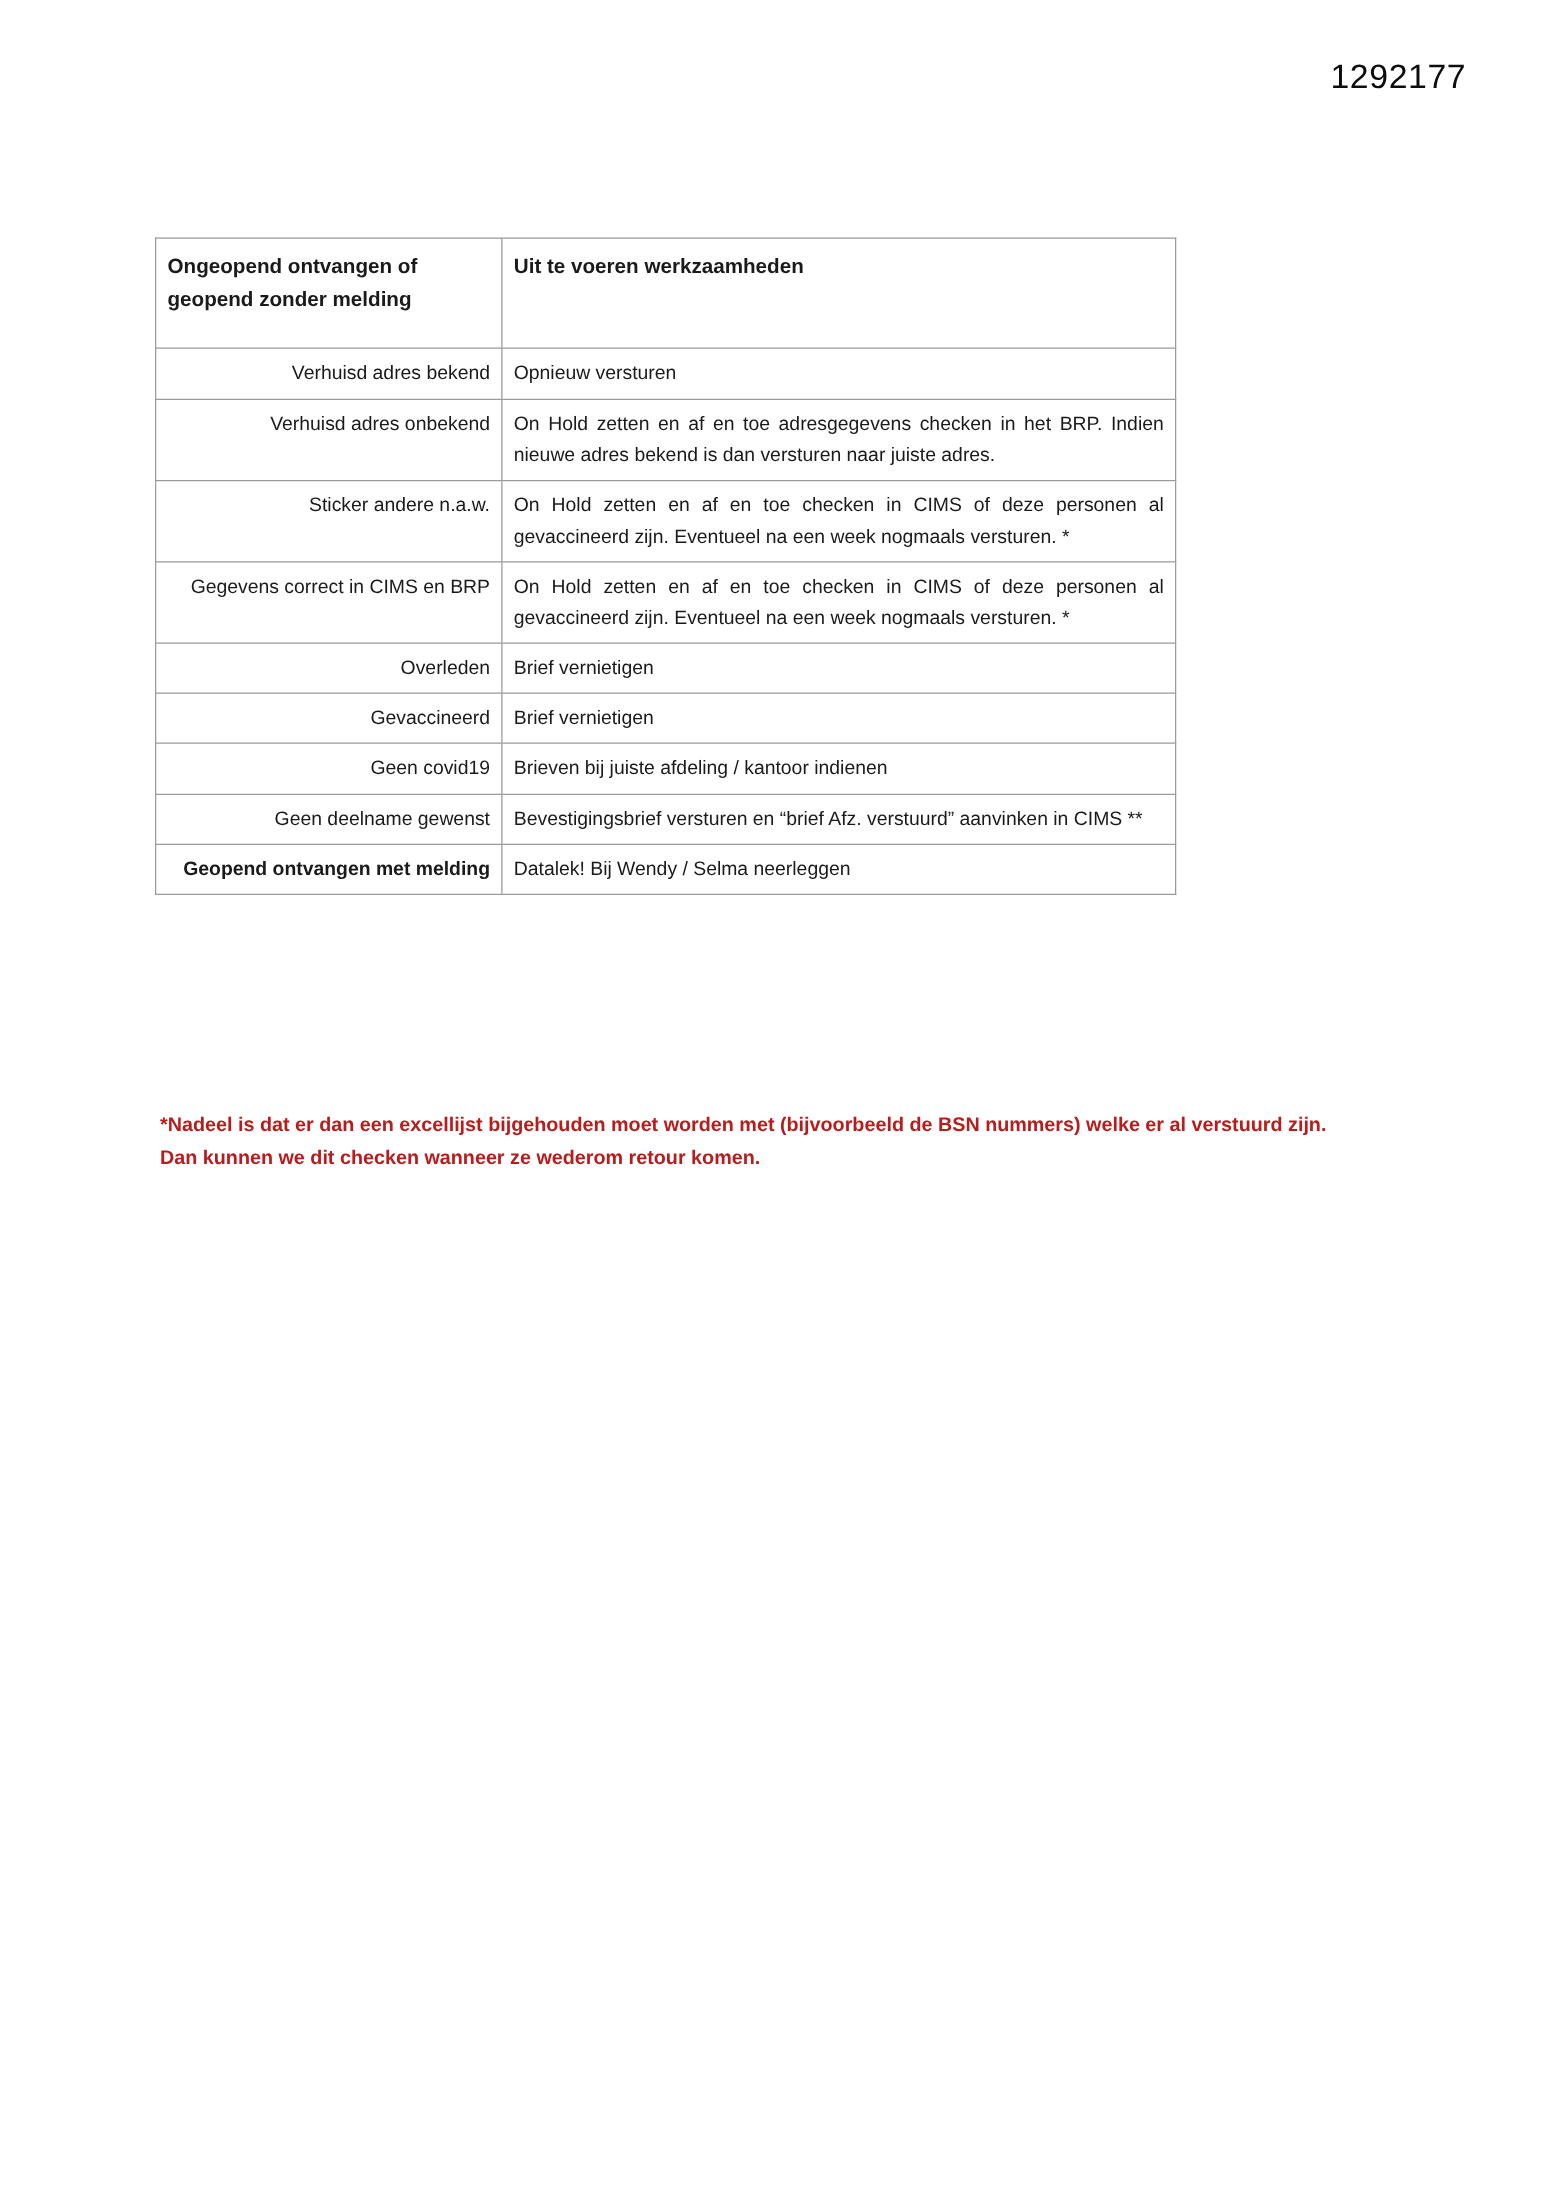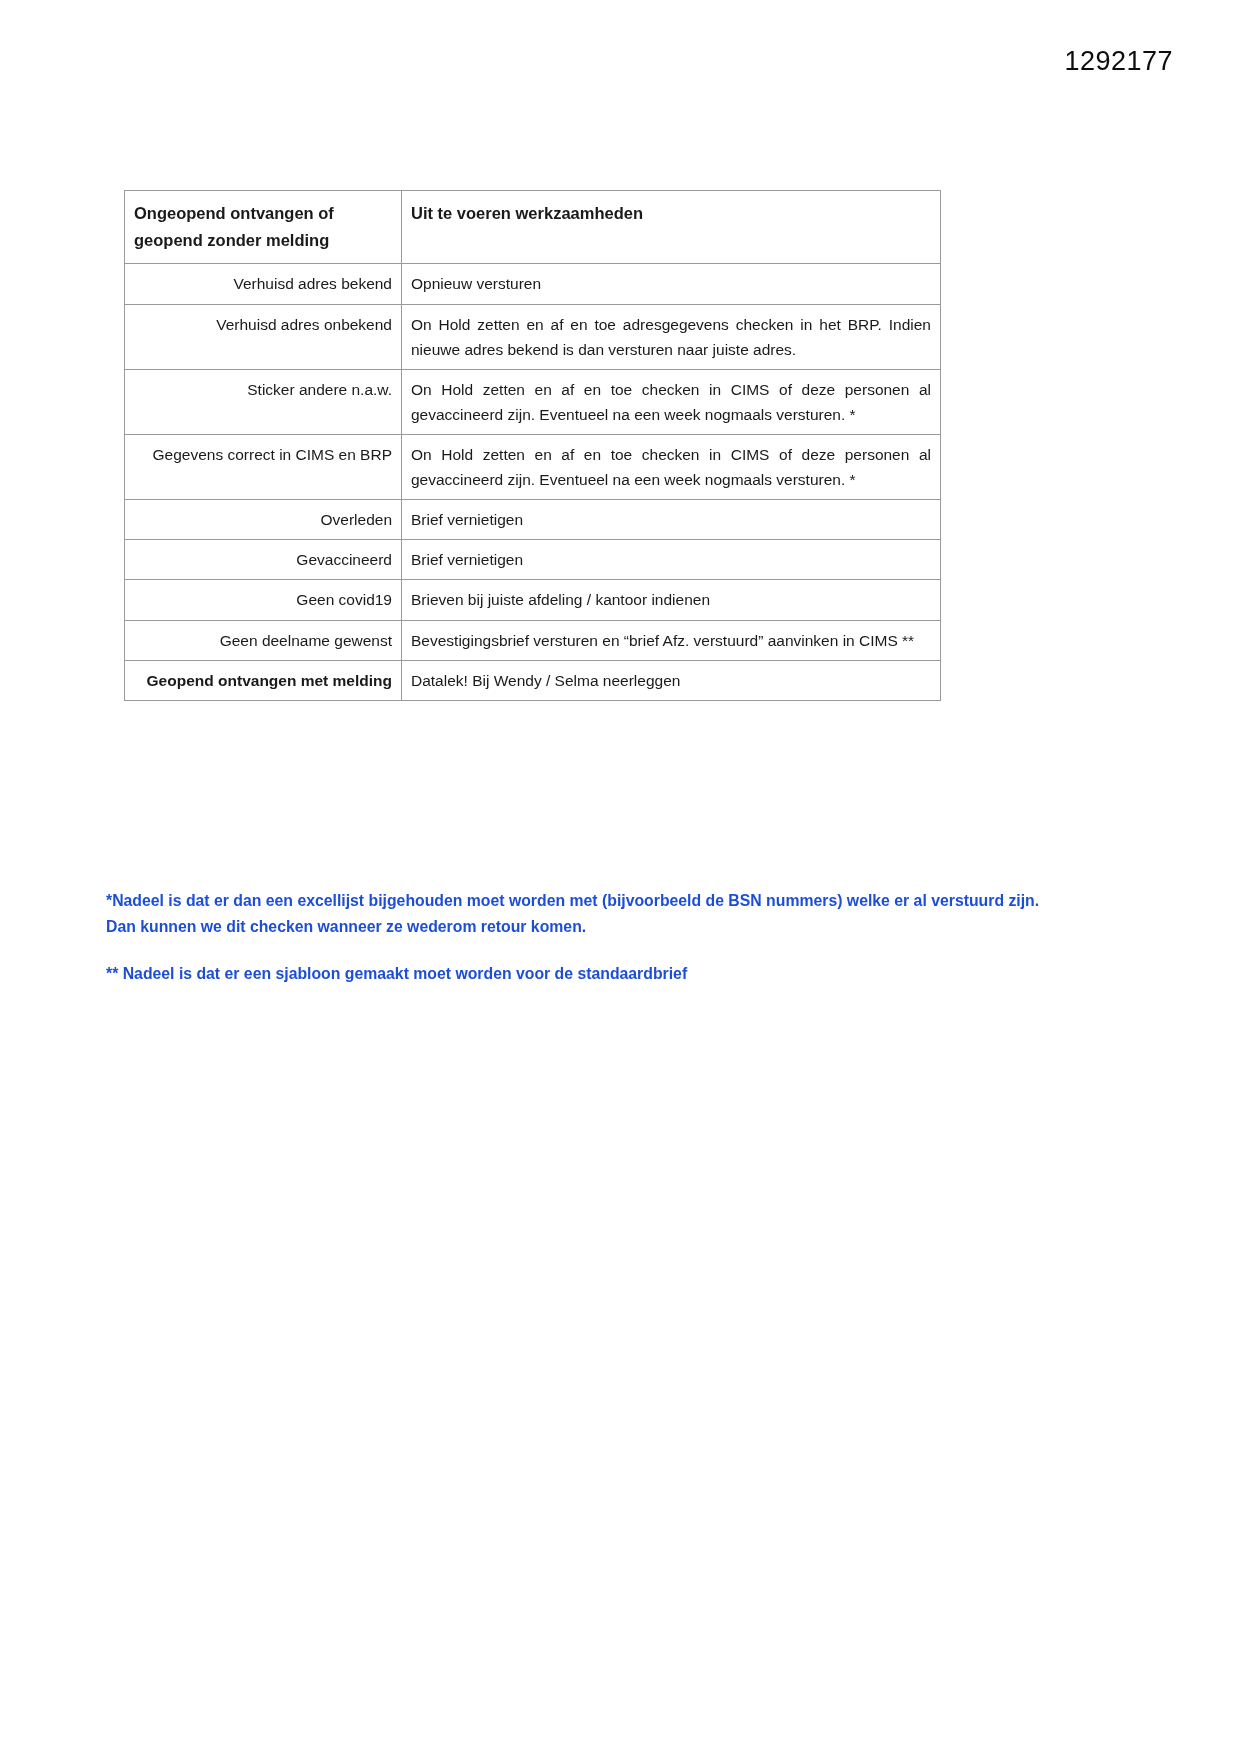--- a/index.html
+++ b/index.html
@@ -56,35 +56,35 @@
     hyphens: none;
   }
   table.wk-table td.label-cell {
     text-align: right;
     white-space: normal;
   }
   table.wk-table tr.header-row td {
     font-weight: bold;
     font-size: 16.5px;
     padding-top: 9px;
-    padding-bottom: 10px;
+    padding-bottom: 25px;
     text-align: left;
   }
   table.wk-table td.bold-label {
     font-weight: bold;
   }
   .footnotes {
     position: absolute;
-    left: 106px;
+    left: 128px;
     top: 888px;
     width: 950px;
     font-size: 15.8px;
     font-weight: bold;
     line-height: 1.62;
-    color: #1d4ed8;
+    color: #b91c1c;
   }
   .footnotes p {
     margin: 0 0 22px 0;
   }
   .footnotes p:last-child { margin-bottom: 0; }
 </style>
 </head>
 <body>
 
 <div class="page">
@@ -137,16 +137,15 @@
         <tr>
           <td class="label-cell bold-label">Geopend ontvangen met melding</td>
           <td>Datalek! Bij Wendy / Selma neerleggen</td>
         </tr>
       </tbody>
     </table>
   </div>
 
   <div class="footnotes">
     <p>*Nadeel is dat er dan een excellijst bijgehouden moet worden met (bijvoorbeeld de BSN nummers) welke er al verstuurd zijn. Dan kunnen we dit checken wanneer ze wederom retour komen.</p>
-    <p>** Nadeel is dat er een sjabloon gemaakt moet worden voor de standaardbrief</p>
   </div>
 
 </div>
 
 </body></html>

